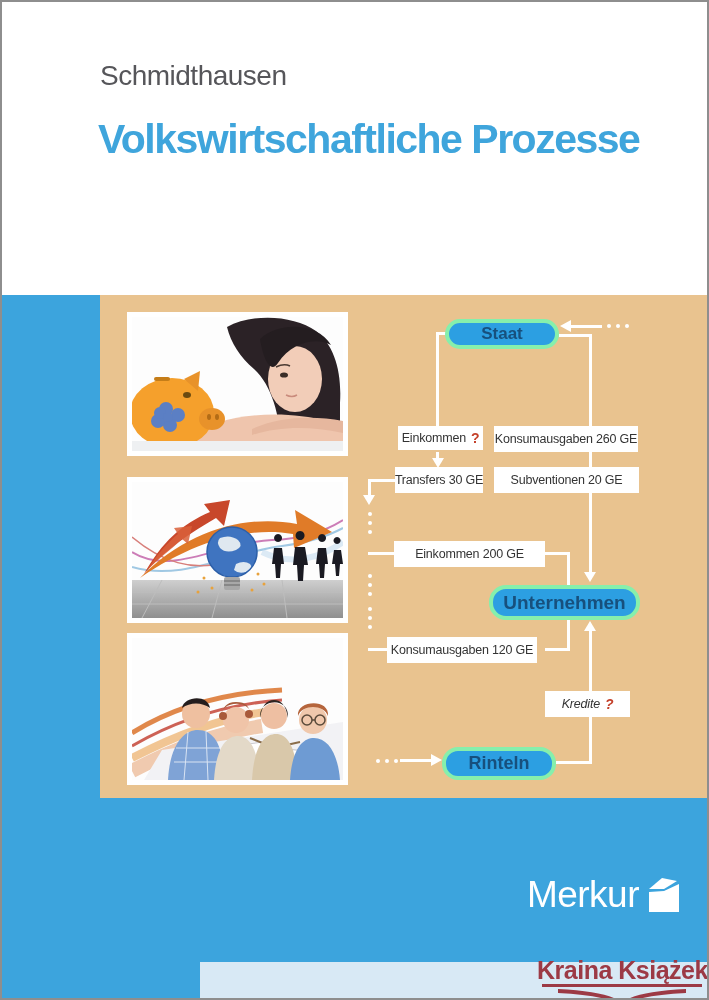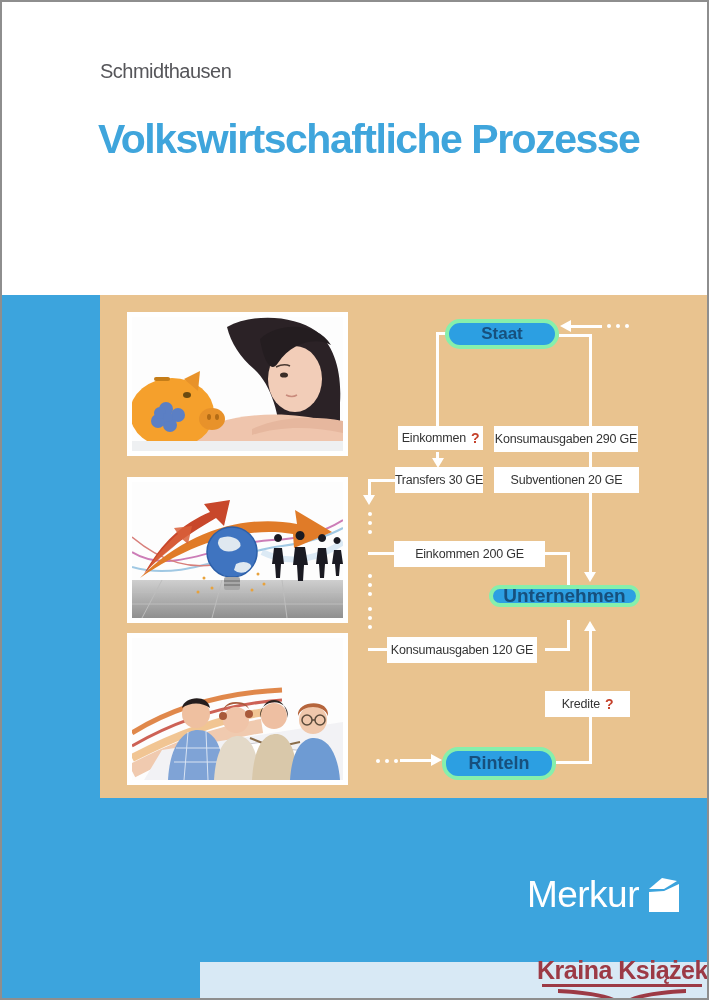--- a/index.html
+++ b/index.html
@@ -1,20 +1,20 @@
 <!DOCTYPE html>
 <html><head>
 <meta charset="utf-8">
 <style>
   html,body{margin:0;padding:0;background:#fff;font-family:"Liberation Sans",sans-serif;}
   .page{position:relative;width:709px;height:1000px;background:#3CA4DD;border:2px solid #8e8e8e;box-sizing:border-box;overflow:hidden;}
 
   
   .top{position:absolute;top:0;left:0;right:0;height:293px;background:#ffffff;}
-  .author{position:absolute;left:98px;top:58px;font-size:20px;color:#56565a;letter-spacing:-0.5px;}
+  .author{position:absolute;left:98px;top:58px;font-size:28px;color:#56565a;letter-spacing:-0.5px;}
   .title{position:absolute;left:96px;top:114px;font-size:41px;font-weight:700;color:#3FA5DC;letter-spacing:-1.5px;margin:0;white-space:nowrap;}
 
   
   .panel{position:absolute;left:98px;top:293px;right:0;height:503px;background:#E9C38F;}
 
   
   .photo{position:absolute;left:125px;width:221px;background:#fff;padding:5px;box-sizing:border-box;}
   .photo svg{display:block;width:100%;height:100%;}
   .photo1{top:310px;height:144px;}
   .photo2{top:475px;height:146px;}
@@ -235,43 +235,43 @@
 
     <div class="ln" style="left:554px;top:759px;width:36px;height:3px;"></div>
     <div class="ln" style="left:587px;top:628px;width:3px;height:134px;"></div>
     <div class="ar up" style="left:582px;top:619px;"></div>
 
     <div class="fbox" style="left:396px;top:424px;width:85px;height:24px;">
       <span>Einkommen</span>
         <span class="q">?</span>
     </div>
     <div class="fbox" style="left:492px;top:424px;width:144px;height:26px;">
-      <span>Konsumausgaben 290 GE</span>
+      <span>Konsumausgaben 260 GE</span>
     </div>
     <div class="fbox" style="left:393px;top:465px;width:88px;height:26px;">
       <span>Transfers 30 GE</span>
     </div>
     <div class="fbox" style="left:492px;top:465px;width:145px;height:26px;">
       <span>Subventionen 20 GE</span>
     </div>
     <div class="fbox" style="left:392px;top:539px;width:151px;height:26px;">
       <span>Einkommen 200 GE</span>
     </div>
     <div class="fbox" style="left:385px;top:635px;width:150px;height:26px;">
       <span>Konsumausgaben 120 GE</span>
     </div>
-    <div class="fbox" style="left:543px;top:689px;width:85px;height:26px;">
+    <div class="fbox" style="left:543px;top:689px;width:85px;height:26px;font-style:italic;">
       <span>Kredite</span>
         <span class="q">?</span>
     </div>
 
     <div class="node" style="left:443px;top:317px;width:114px;height:30px;font-size:17px;">
       <span>Staat</span>
     </div>
-    <div class="node" style="left:487px;top:583px;width:151px;height:22px;font-size:19px;border-radius:17px;">
+    <div class="node" style="left:487px;top:583px;width:151px;height:35px;font-size:19px;border-radius:17px;">
       <span>Unternehmen</span>
     </div>
     <div class="node" style="left:440px;top:745px;width:114px;height:33px;font-size:18px;border-radius:16px;">
       <span>Rinteln</span>
     </div>
   </div>
 
   <div class="publisher">
     <div class="pub-row">
       <span class="pub-name">Merkur</span>

